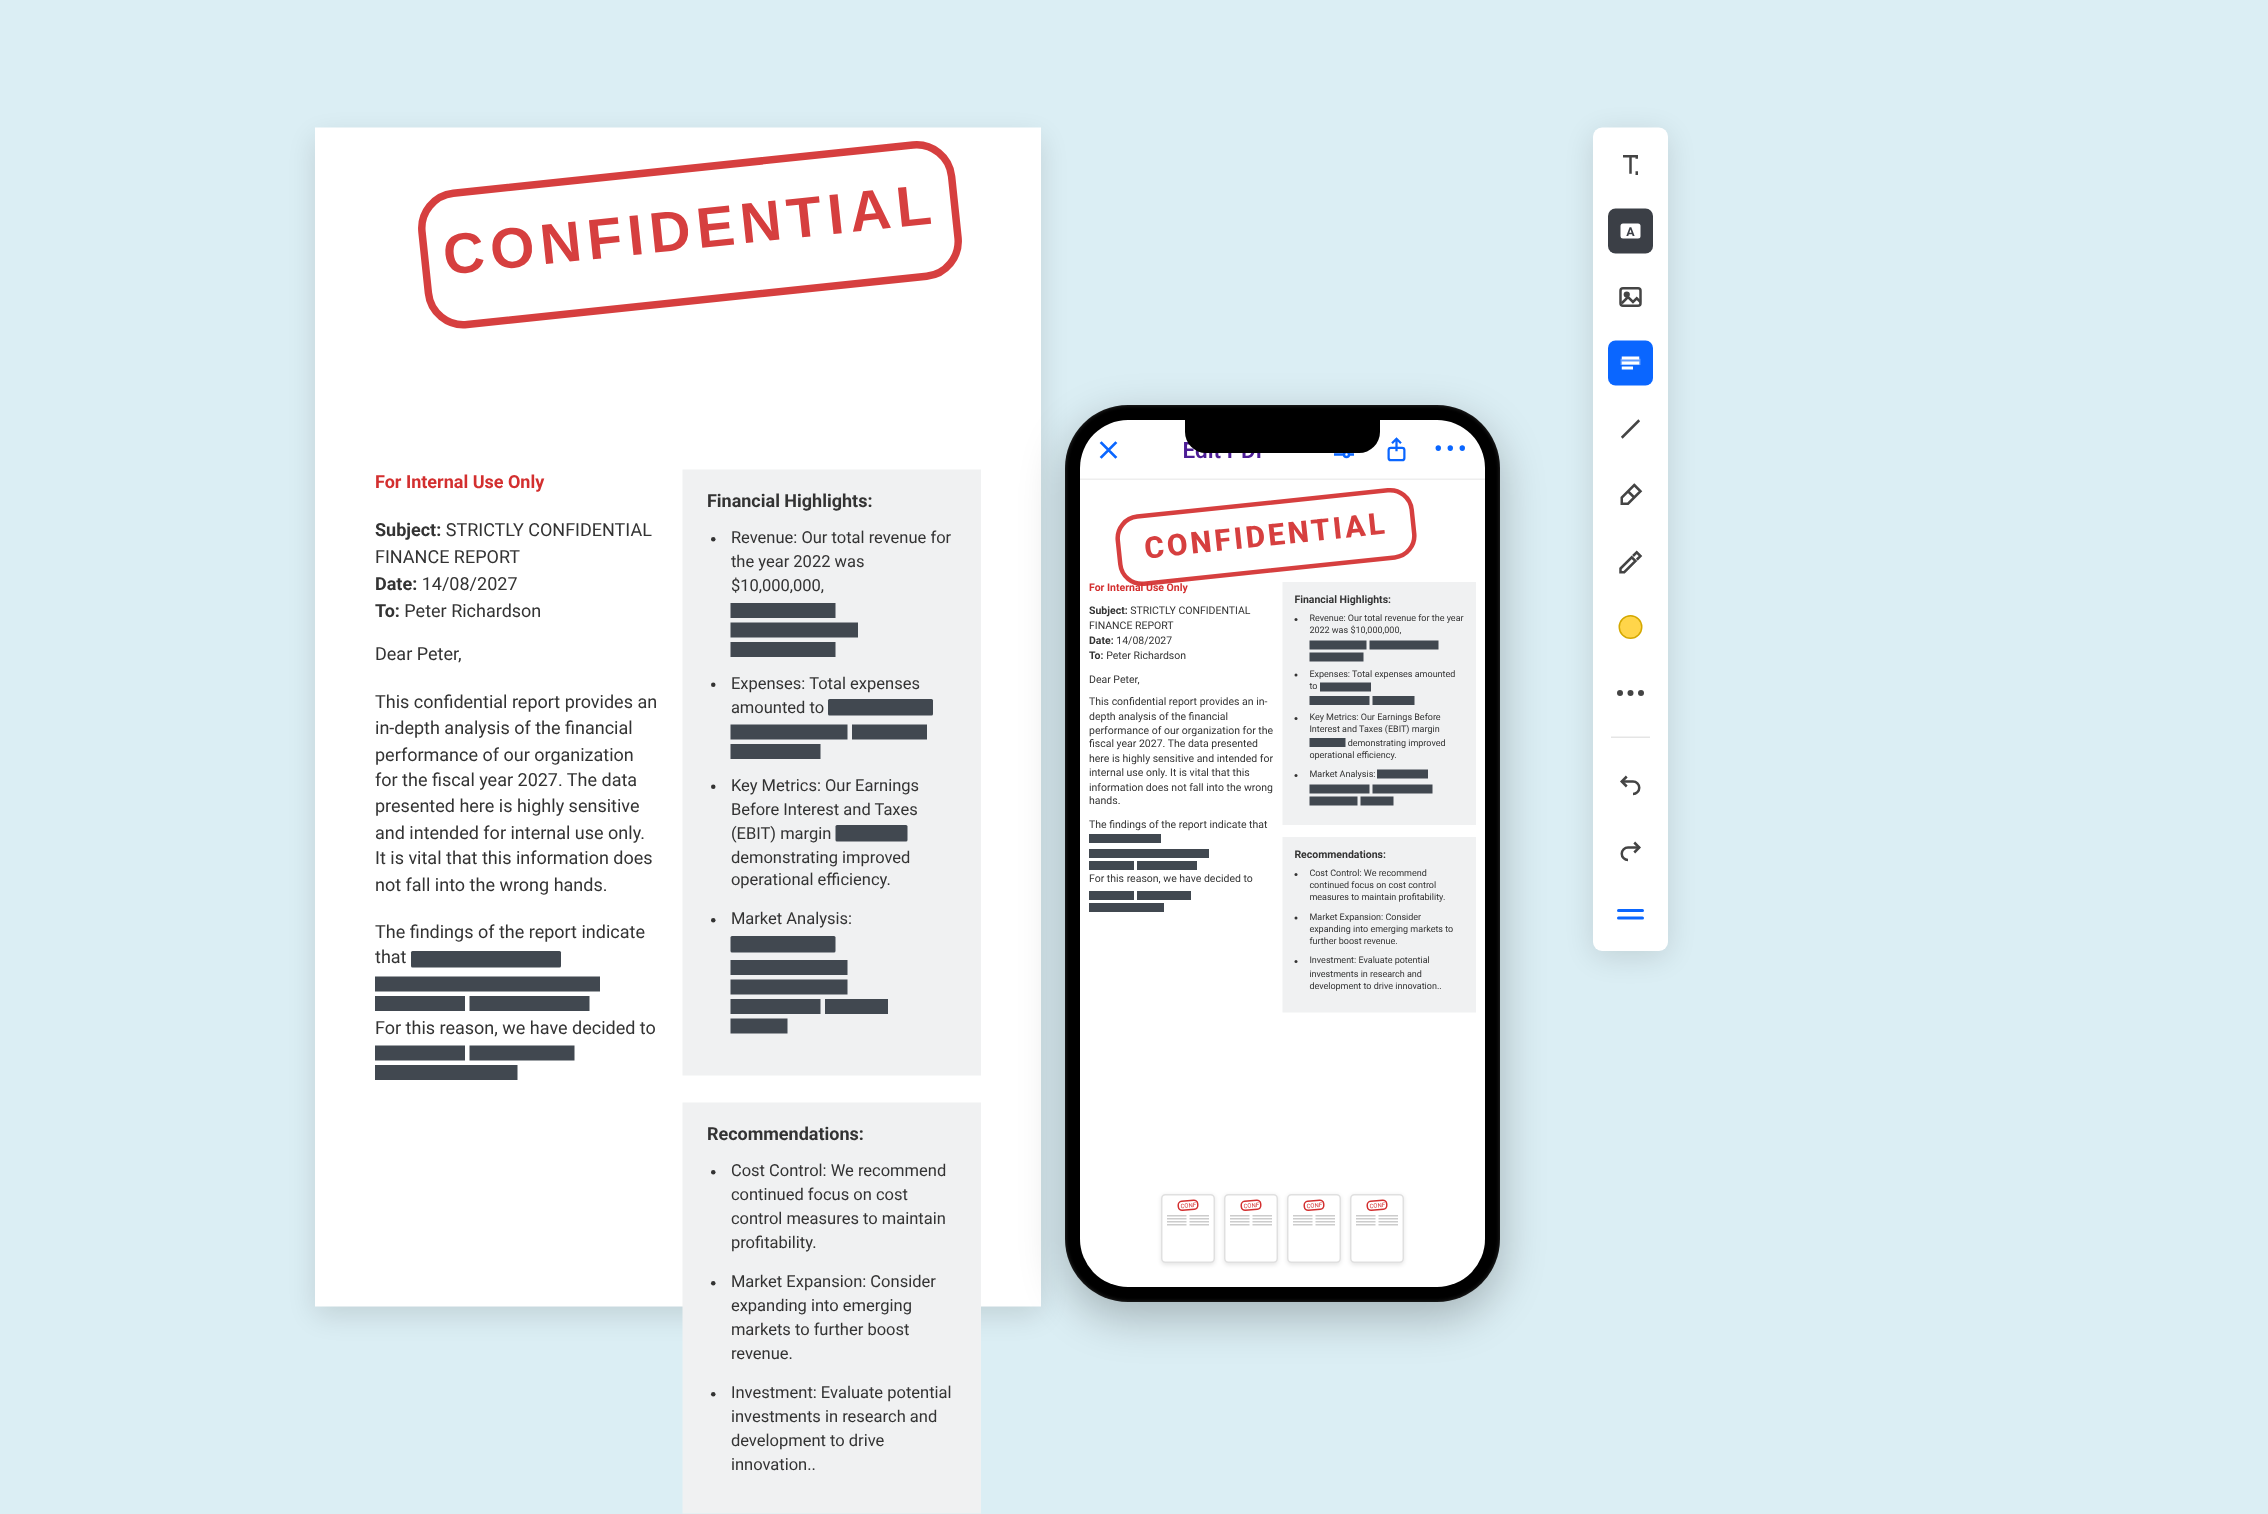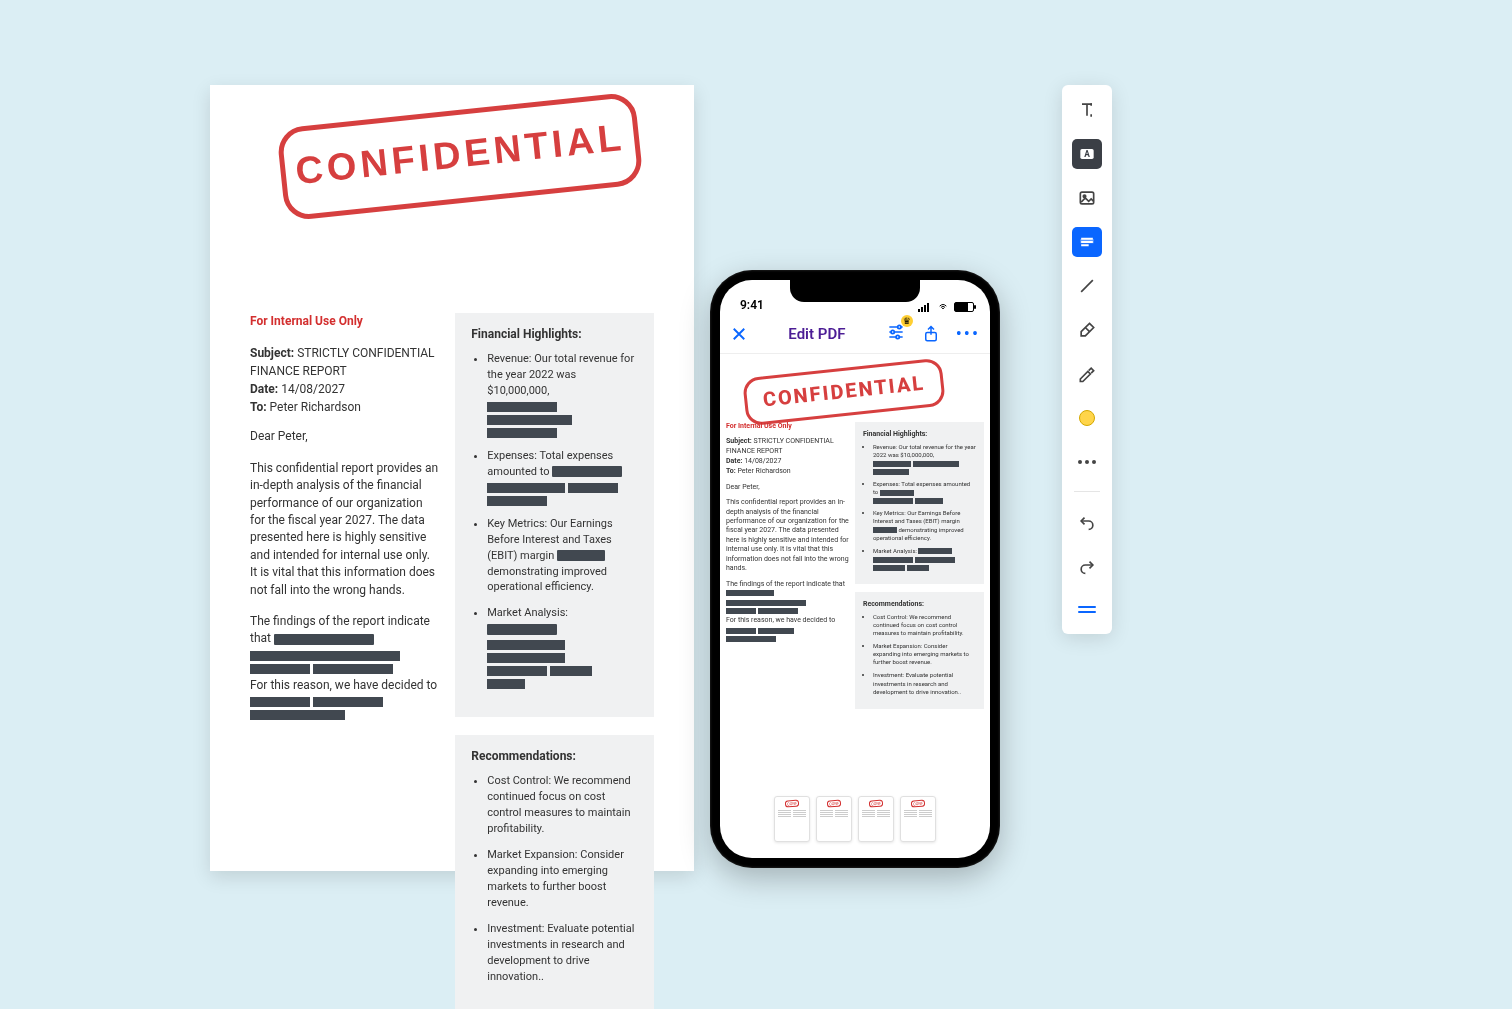--- a/index.html
+++ b/index.html
@@ -261,39 +261,20 @@
           <li>Investment: Evaluate potential investments in research and development to drive innovation..</li>
         </ul>
       </div>
     </div>
   </div>
 </div>
 
 <div class="phone">
   <div class="phone-screen">
     <div class="notch"></div>
-    <div class="statusbar">
-      <span>9:41</span>
-      <div class="status-icons">
-        <div class="sig">
-            <span></span>
-            <span></span>
-            <span></span>
-            <span></span>
-          </div>
-        <svg class="wifi" viewBox="0 0 24 24" fill="none" stroke="#000" stroke-width="2.4">
-            <path d="M4 10 q8 -8 16 0"></path>
-            <path d="M7 13 q5 -5 10 0"></path>
-            <path d="M10 16 q2 -2 4 0"></path>
-          </svg>
-        <div class="batt">
-            <i></i>
-          </div>
-      </div>
-    </div>
     <div class="navbar">
       <div class="nav-left">
         <svg width="18" height="18" viewBox="0 0 24 24" class="icon-blue" stroke="currentColor" stroke-width="2.5" fill="none">
             <path d="M5 5 L19 19 M19 5 L5 19"></path>
           </svg>
       </div>
       <div class="nav-title">Edit PDF</div>
       <div class="nav-right">
         <div class="crown-badge">
           <svg width="20" height="20" viewBox="0 0 24 24" class="icon-blue" fill="none" stroke="currentColor" stroke-width="2">

